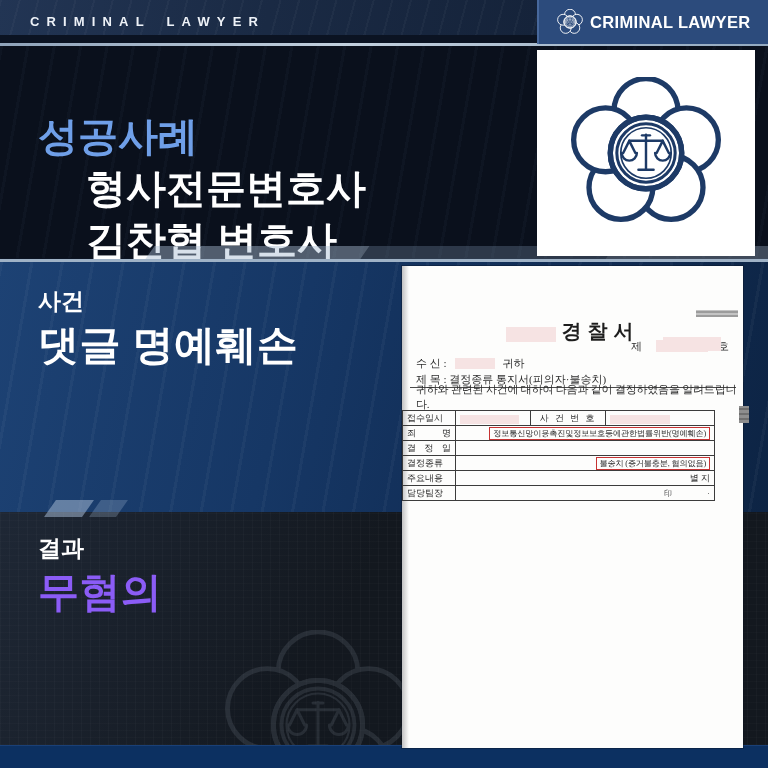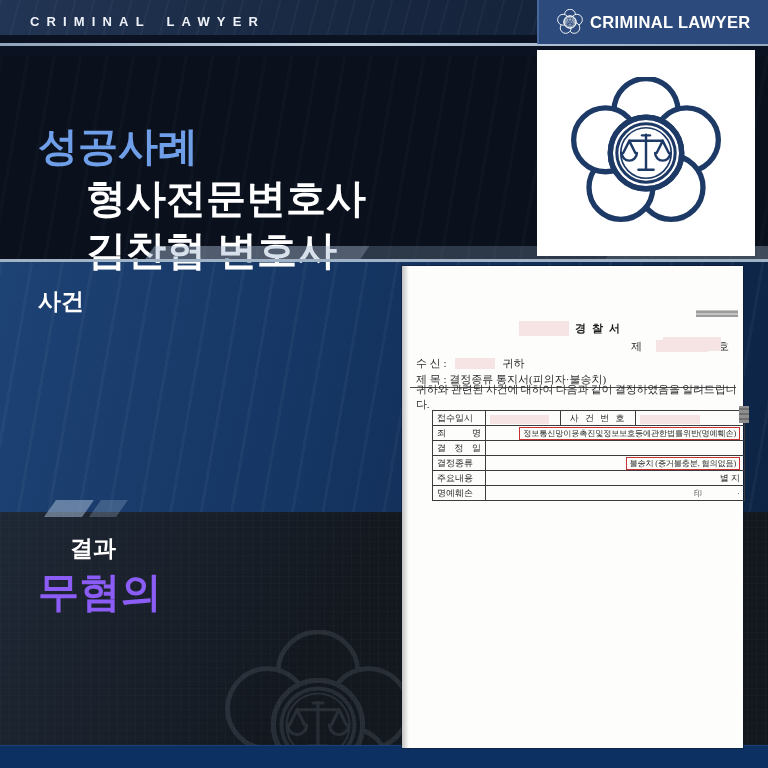--- a/index.html
+++ b/index.html
@@ -16,21 +16,21 @@
   .chip{position:absolute;left:537px;top:0;width:231px;height:44px;background:#2c4b7c;
     display:flex;align-items:center;gap:7px;padding-left:18px;box-sizing:border-box;z-index:3;
     border-left:2px solid #47689c;}
   .chip .emblem{width:26px;height:26px;}
   .chip-text{color:#fff;font-size:16.5px;font-weight:800;letter-spacing:.02em;}
 
   .divider-1{position:absolute;left:0;top:43px;width:768px;height:3px;
     background:linear-gradient(to right,#8fa3ba,#c2d0de 45%,#93a9c0);z-index:2;}
 
   
-  .title-panel{position:absolute;left:0;top:56px;width:768px;height:212px;background:#0a101c;}
+  .title-panel{position:absolute;left:0;top:46px;width:768px;height:212px;background:#0a101c;}
   .title-panel::after{content:"";position:absolute;inset:0;
     background:repeating-linear-gradient(100deg,rgba(120,150,190,.04) 0 3px,transparent 3px 26px);}
   .title-block{position:absolute;left:38px;top:64px;line-height:52px;font-weight:800;font-size:40px;z-index:2;}
   .title-hl{color:#6f9fe8;}
   .title-white{color:#ffffff;margin-left:48px;}
 
   .logo-box{position:absolute;left:537px;top:50px;width:218px;height:206px;background:#ffffff;
     display:flex;align-items:center;justify-content:center;z-index:3;}
   .logo-box .emblem{width:152px;height:152px;}
 
@@ -55,50 +55,50 @@
   
   .result-section{position:absolute;left:0;top:512px;width:768px;height:233px;background:#13181f;}
   .result-section::after{content:"";position:absolute;inset:0;
     background:
       repeating-linear-gradient(90deg,rgba(255,255,255,.022) 0 1px,transparent 1px 9px),
       repeating-linear-gradient(0deg,rgba(255,255,255,.016) 0 1px,transparent 1px 7px),
       linear-gradient(115deg,rgba(44,58,80,.45),transparent 45%);}
   .result-streaks .t{position:absolute;height:17px;top:500px;transform:skewX(-35deg);z-index:2;}
   .t1{left:50px;width:38px;background:rgba(162,182,207,.55);}
   .t2{left:95px;width:27px;background:rgba(162,182,207,.28);}
-  .result-label{position:absolute;left:38px;top:533px;z-index:2;margin-left:32px;}
+  .result-label{position:absolute;left:38px;top:533px;z-index:2;}
   .result-value{position:absolute;left:38px;top:565px;color:#8b5cf6;z-index:2;}
 
   .watermark{position:absolute;left:223px;top:630px;width:190px;height:190px;opacity:.15;z-index:1;}
   .bottom-bar{position:absolute;left:0;top:745px;width:768px;height:23px;background:#0c3061;z-index:4;
     border-top:1px solid #1a4077;}
 
   
   .document{position:absolute;left:402px;top:266px;width:341px;height:482px;background:#fdfdfc;
     z-index:5;color:#2c2c2c;font-family:"Liberation Serif",serif;
     box-shadow:0 0 0 1px rgba(10,18,32,.35);}
   .document::before{content:"";position:absolute;left:0;top:0;bottom:0;width:7px;
     background:linear-gradient(to right,rgba(40,40,45,.28),rgba(0,0,0,0));}
   .redact{background:#f6e3e3;display:inline-block;}
   .doc-redact-top{position:absolute;left:294px;top:44px;width:42px;height:7px;
     background:repeating-linear-gradient(0deg,#9c9c9c 0 2px,#c4c4c4 2px 4px);}
   .doc-title-row{position:absolute;left:0;top:52px;width:100%;text-align:center;}
   .doc-title-redact{width:50px;height:15px;vertical-align:middle;margin-right:6px;}
-  .doc-title{font-size:11px;font-weight:bold;letter-spacing:6px;color:#1d1d1d;}
+  .doc-title{font-size:20px;font-weight:bold;letter-spacing:6px;color:#1d1d1d;}
   .doc-line{position:absolute;left:14px;font-size:11px;color:#2c2c2c;text-align:right;}
   .ln1{top:73px;width:313px;}
   .ln1 .r-a{width:52px;height:12px;vertical-align:-2px;margin:0 10px 0 14px;}
   .ln1 .r-b{position:absolute;right:8px;top:-2px;width:58px;height:14px;}
   .ln2{top:90px;}
   .ln2 .r-c{width:40px;height:11px;vertical-align:-2px;margin:0 8px;}
   .ln3{top:106px;}
   .doc-rule{position:absolute;left:8px;top:121px;width:326px;height:0;border-top:1.5px solid #4a4a4a;}
   .doc-intro{position:absolute;left:14px;top:116px;font-size:11px;letter-spacing:-.2px;color:#2c2c2c;}
 
-  table.doc-table{position:absolute;left:30px;top:144px;width:313px;border-collapse:collapse;
+  table.doc-table{position:absolute;left:0;top:144px;width:313px;border-collapse:collapse;
     font-size:9px;color:#2c2c2c;table-layout:fixed;}
   .doc-table td{border:1px solid #3c3c3c;height:14px;padding:0 4px;overflow:hidden;white-space:nowrap;text-align:right;}
   .doc-table td.lbl{width:44px;text-align:justify;text-align-last:justify;}
   .doc-table td.mid{width:66px;text-align:center;letter-spacing:2px;}
   .redbox{display:inline-block;border:1.5px solid #c63232;padding:0 3px;font-size:8.2px;
     letter-spacing:-.2px;line-height:11px;vertical-align:middle;}
   .cell-redact{display:block;width:90%;height:9px;margin-top:2px;}
   .stamp{position:absolute;right:42px;top:2px;font-size:8px;color:#555;}
   .dot{color:#444;}
   .doc-side-tab{position:absolute;left:337px;top:140px;width:10px;height:17px;z-index:6;
@@ -168,20 +168,21 @@
 
   <div class="streak-band">
     <div class="s s1"></div>
       <div class="s s2"></div>
       <div class="s s3"></div>
   </div>
   <div class="divider-2"></div>
 
   <div class="case-panel">
     <div class="section-label case-label">사건</div>
+    <div class="section-value case-value">댓글 명예훼손</div>
   </div>
 
   <div class="result-section"></div>
   <div class="result-streaks">
     <div class="t t1"></div>
       <div class="t t2"></div>
   </div>
   <div class="section-label result-label">결과</div>
   <div class="section-value result-value">무혐의</div>
 
@@ -235,21 +236,21 @@
       </tr>
       <tr>
         <td class="lbl">결정종류</td>
         <td colspan="3"><span class="redbox">불송치 (증거불충분, 혐의없음)</span></td>
       </tr>
       <tr>
         <td class="lbl">주요내용</td>
         <td colspan="3">별 지</td>
       </tr>
       <tr>
-        <td class="lbl">명예훼손</td>
+        <td class="lbl">담당팀장</td>
         <td colspan="3" style="position:relative">
           <span class="dot">·</span>
           <span class="stamp">印</span>
         </td>
       </tr>
     </tbody>
       </table>
 
     <div class="doc-side-tab"></div>
   </div>

